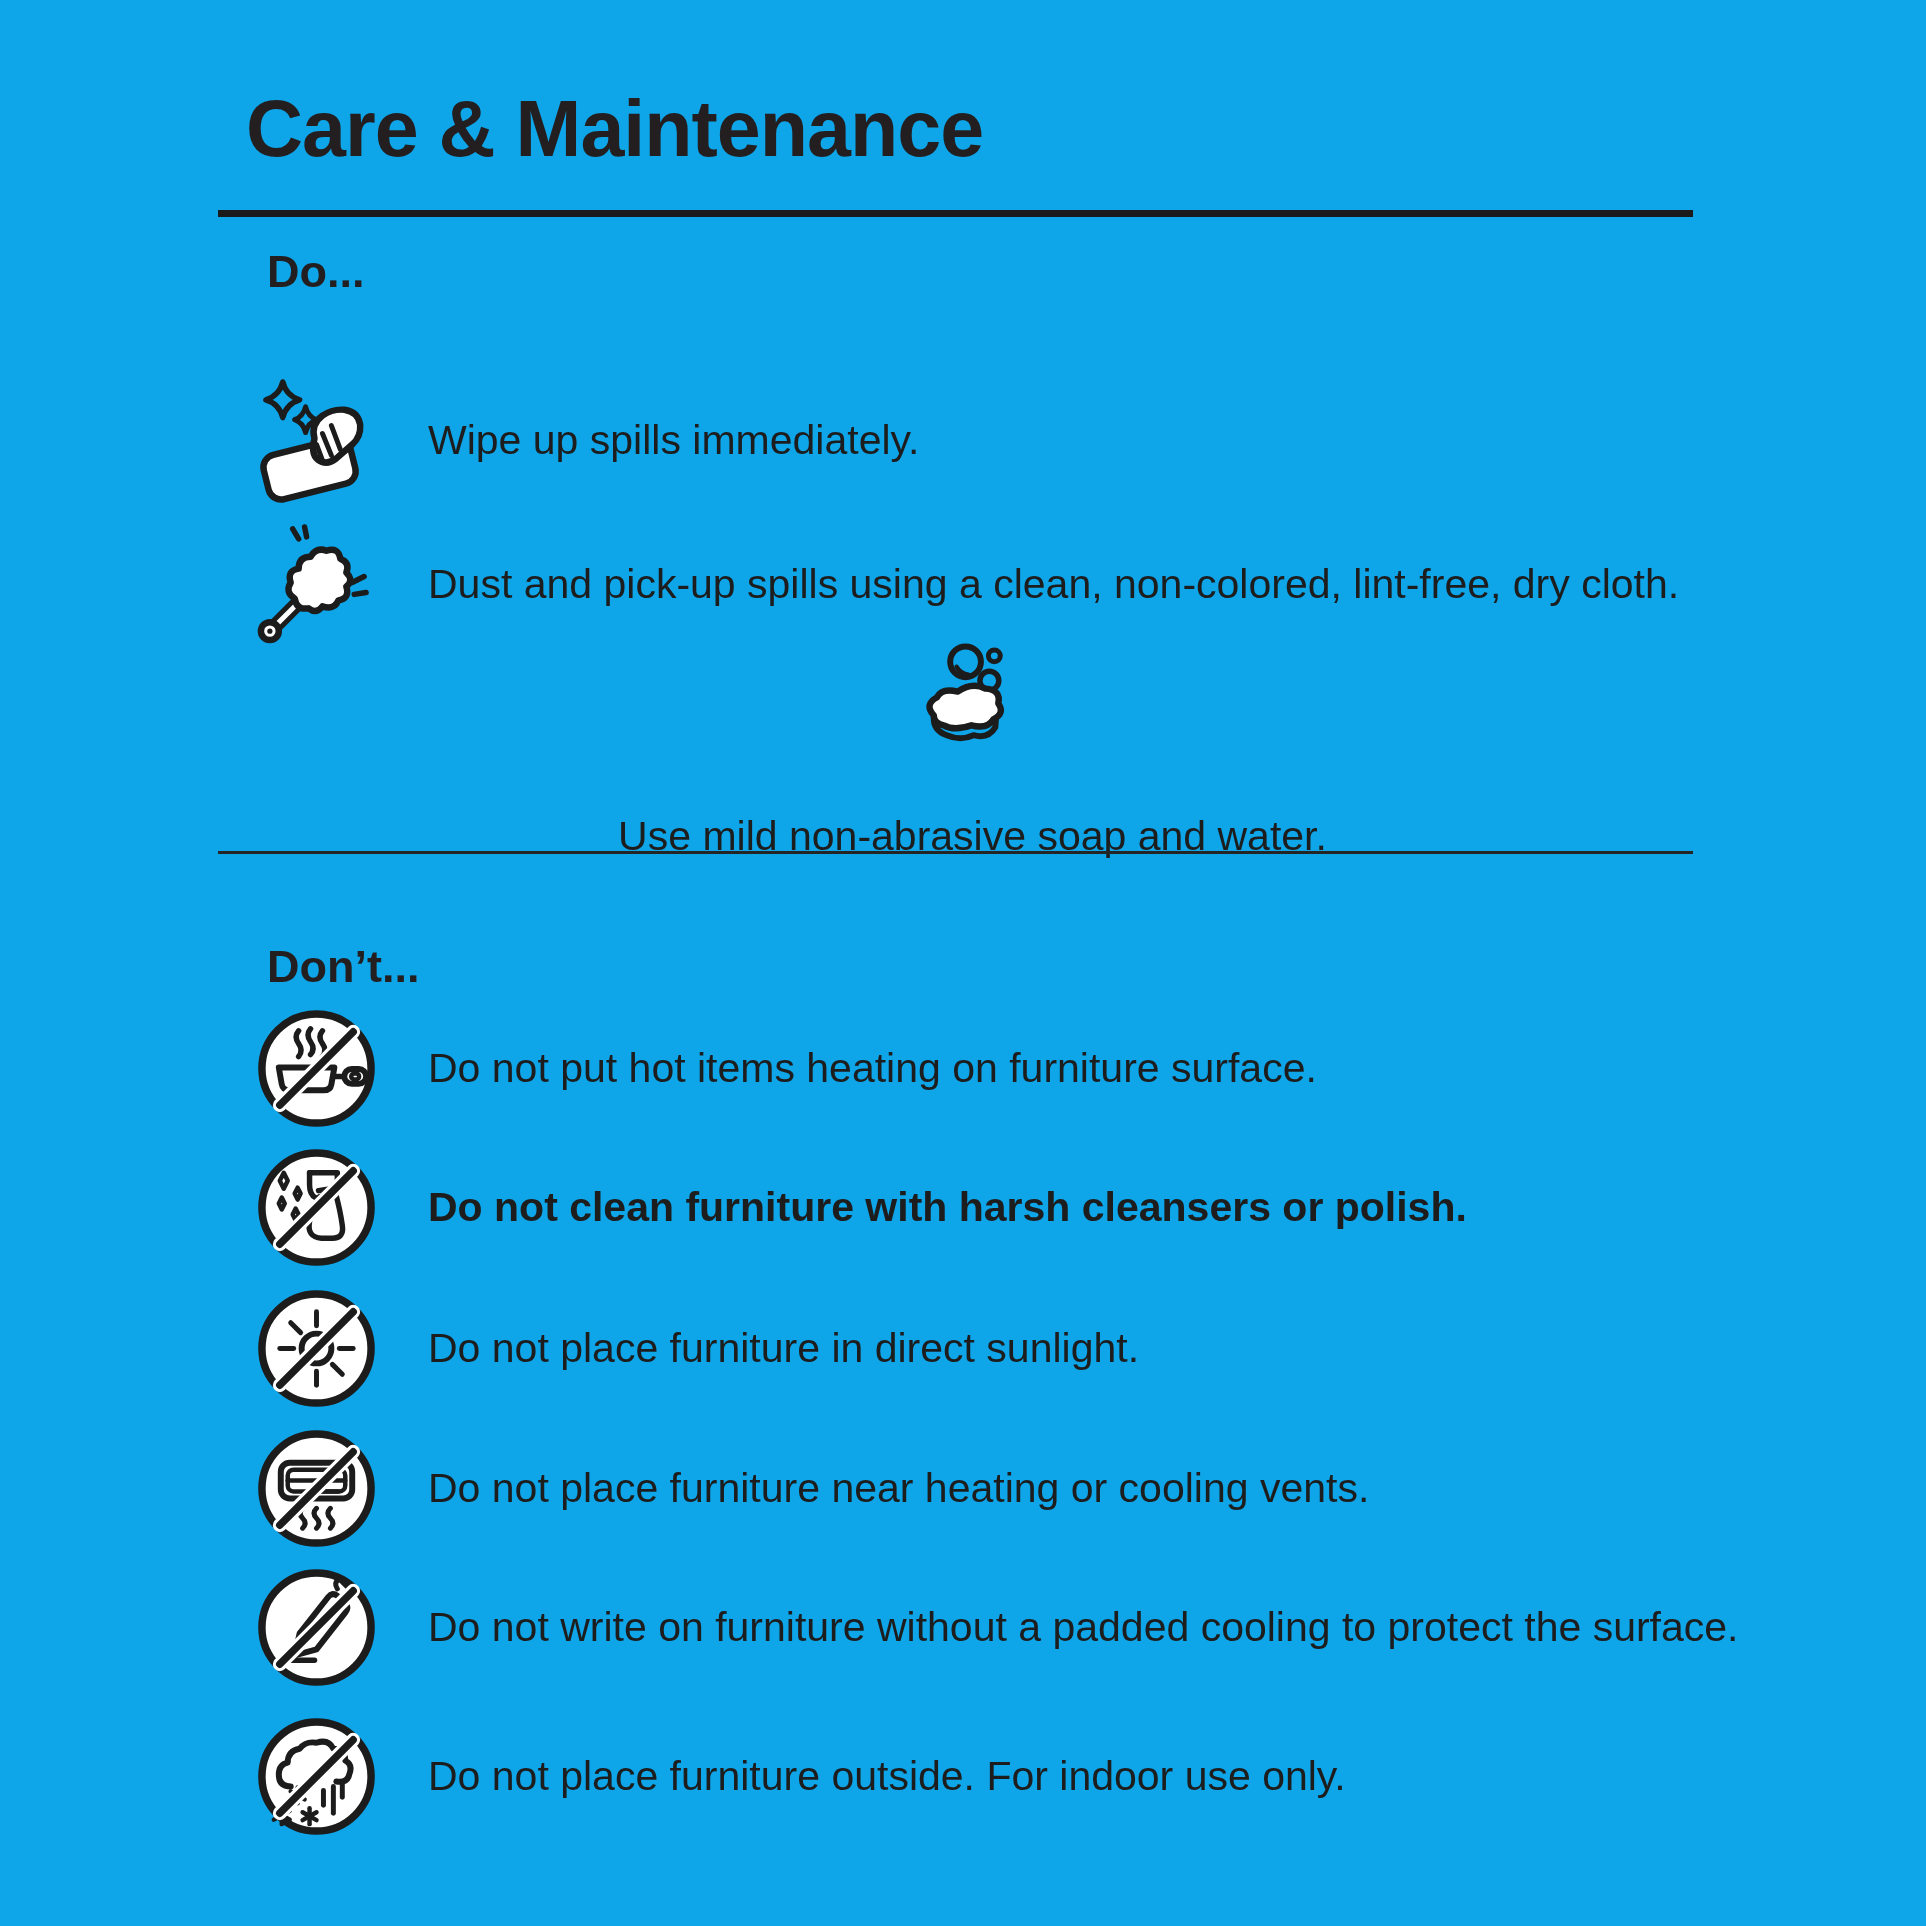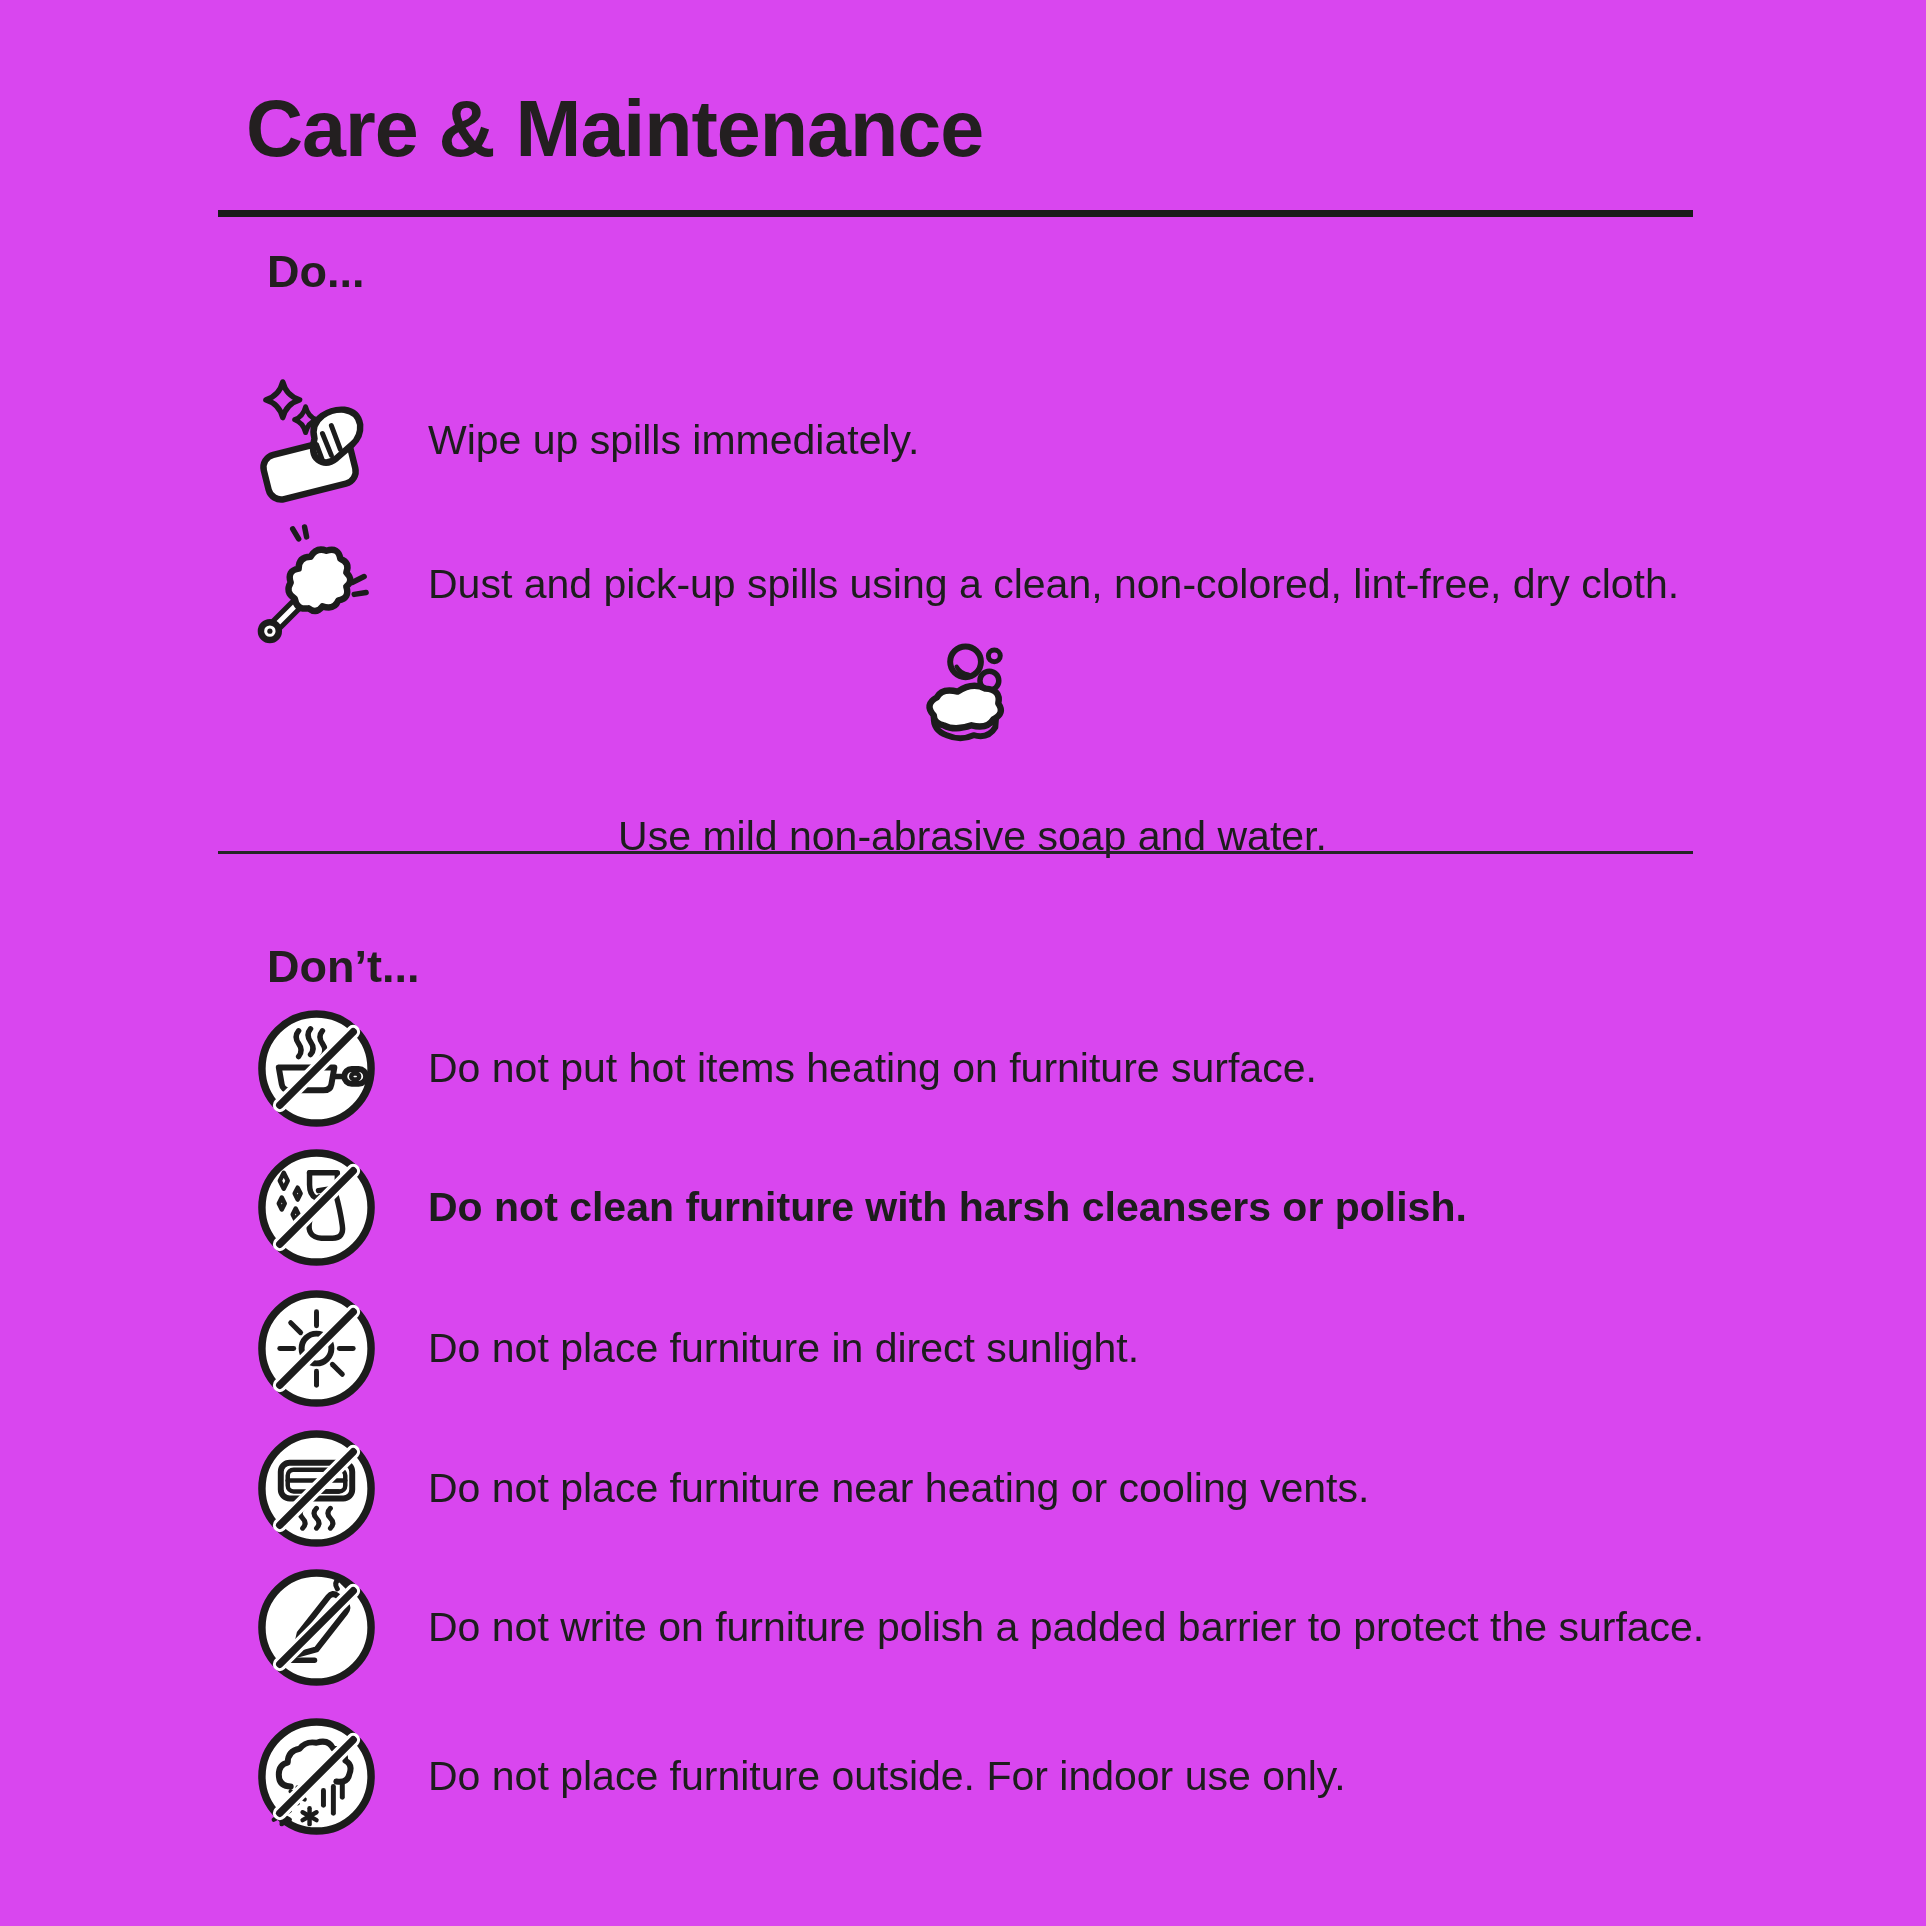--- a/index.html
+++ b/index.html
@@ -1,17 +1,17 @@
 <!DOCTYPE html>
 <html><head>
 <meta charset="utf-8">
 <style>
   html,body{margin:0;padding:0;background:#ffffff;}
   .page{
-    position:relative;width:1927px;height:1927px;background:#d946ef;
+    position:relative;width:1927px;height:1927px;background:#0ea5e9;
     font-family:"Liberation Sans","DejaVu Sans",sans-serif;color:#1c1c1c;overflow:hidden;
   }
   .page-title{
     position:absolute;left:246px;top:89px;margin:0;
     font-size:79px;font-weight:bold;letter-spacing:-1px;line-height:1;color:#231f20;
     white-space:nowrap;
   }
   .rule{position:absolute;left:218px;width:1475px;background:#1b1b1b;}
   .rule.thick{top:210px;height:7px;}
   .rule.thin{top:851px;height:3px;background:#252525;}
@@ -188,21 +188,21 @@
       <svg viewBox="0 0 128 128" fill="none" stroke="#1c1c1c" stroke-width="7.5" stroke-linecap="round" stroke-linejoin="round">
         <circle cx="64" cy="64" r="55" fill="#ffffff"></circle>
         <path d="M28 97 L62 97" stroke-width="5.5"></path>
         <path d="M85 25 Q81 19 87 15 L98 26" stroke-width="5"></path>
         <path d="M47 70 L76 33 Q80 28 85 32 L93 40 Q97 44 93 49 L64 86 L42 92 Z" fill="#ffffff" stroke-width="6"></path>
         <path d="M42 92 L52 79" stroke-width="4.5"></path>
         <path d="M101 27 L27 101" stroke="#ffffff" stroke-width="14"></path>
         <path d="M101 27 L27 101"></path>
       </svg>
     </span>
-    <p>Do not write on furniture polish a padded barrier to protect the surface.</p>
+    <p>Do not write on furniture without a padded cooling to protect the surface.</p>
   </div>
 
   <div class="row row-dont-5">
     <span class="icon">
       <svg viewBox="0 0 128 128" fill="none" stroke="#1c1c1c" stroke-width="7.5" stroke-linecap="round" stroke-linejoin="round">
         <circle cx="64" cy="64" r="55" fill="#ffffff"></circle>
         <path d="M38 74 Q26 74 26 62 Q26 52 35 50 Q35 38 47 36 Q53 28 64 30 Q76 26 81 36 Q93 36 93 48 Q101 52 97 62 Q95 71 84 69" stroke-width="6"></path>
         <g stroke-width="5">
           <path d="M71 78 L71 93"></path>
             <path d="M81 74 L81 101"></path>

